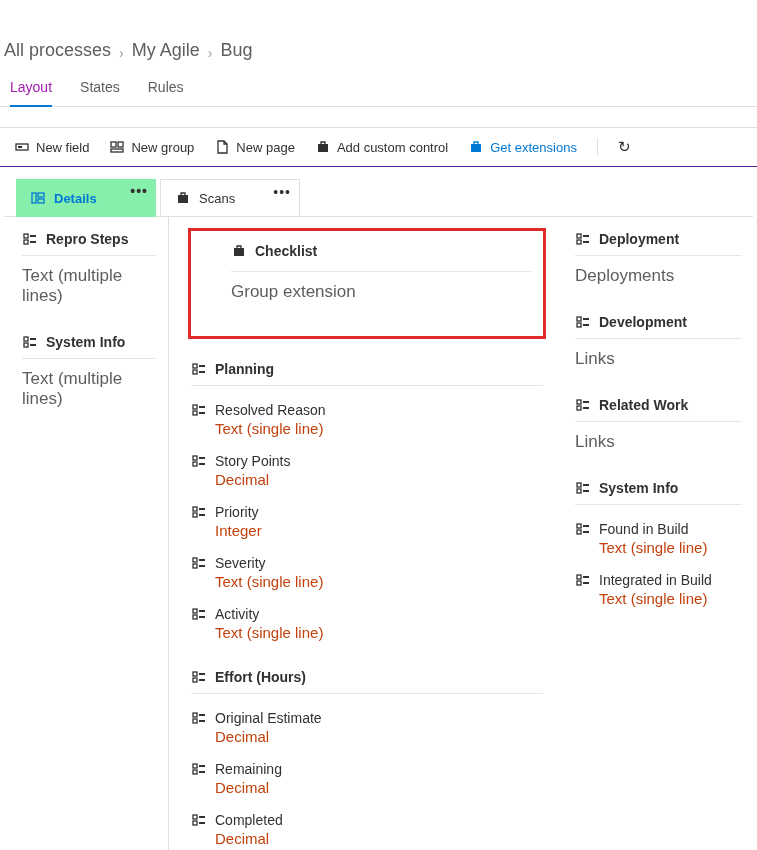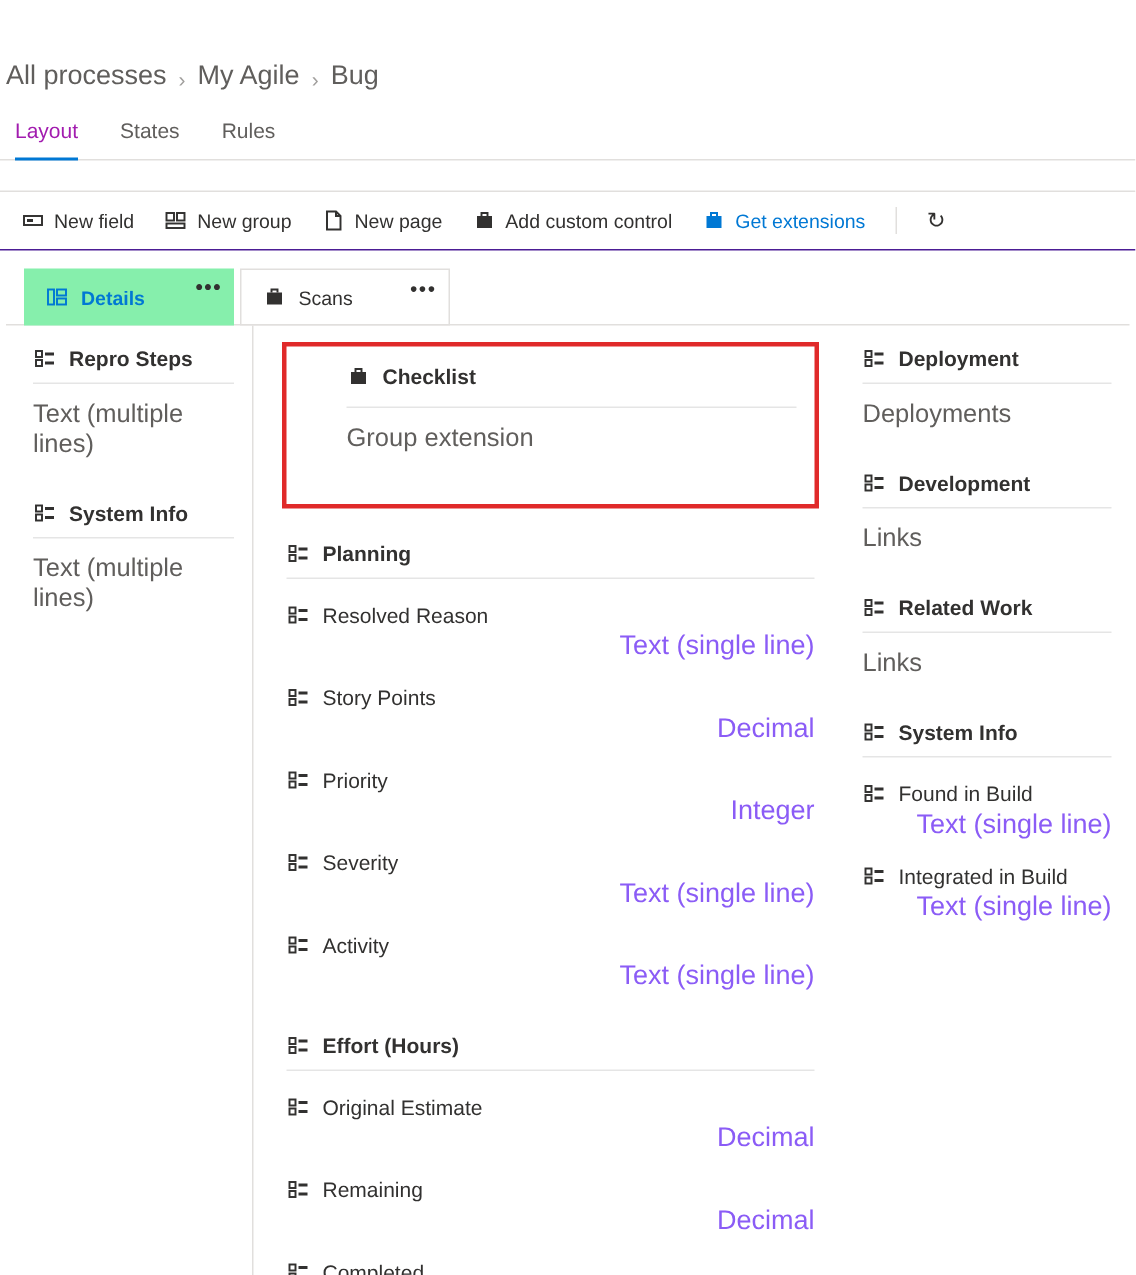--- a/index.html
+++ b/index.html
@@ -125,25 +125,24 @@
     .field {
       margin: 16px 0 0 0;
     }
     .field-head {
       display: flex;
       align-items: flex-end;
       gap: 8px;
       font-size: 14px;
     }
     .field-sub {
-      color: #8b5cf6;
-      font-size: 18px;
+      color: #c2410c;
+      font-size: 15px;
       padding-left: 24px;
       margin-top: 2px;
-      text-align: right;
     }
     .highlight-box {
       border: 3px solid #e02a2a;
       padding: 12px 12px 34px 12px;
       margin: -3px -3px 22px -3px;
     }
     .highlight-box .group { margin-bottom: 0; margin-left: 28px; }
     .highlight-box .group-header { border-bottom: 1px solid #e5e5e5; padding-bottom: 12px; }
   </style>
 </head>

